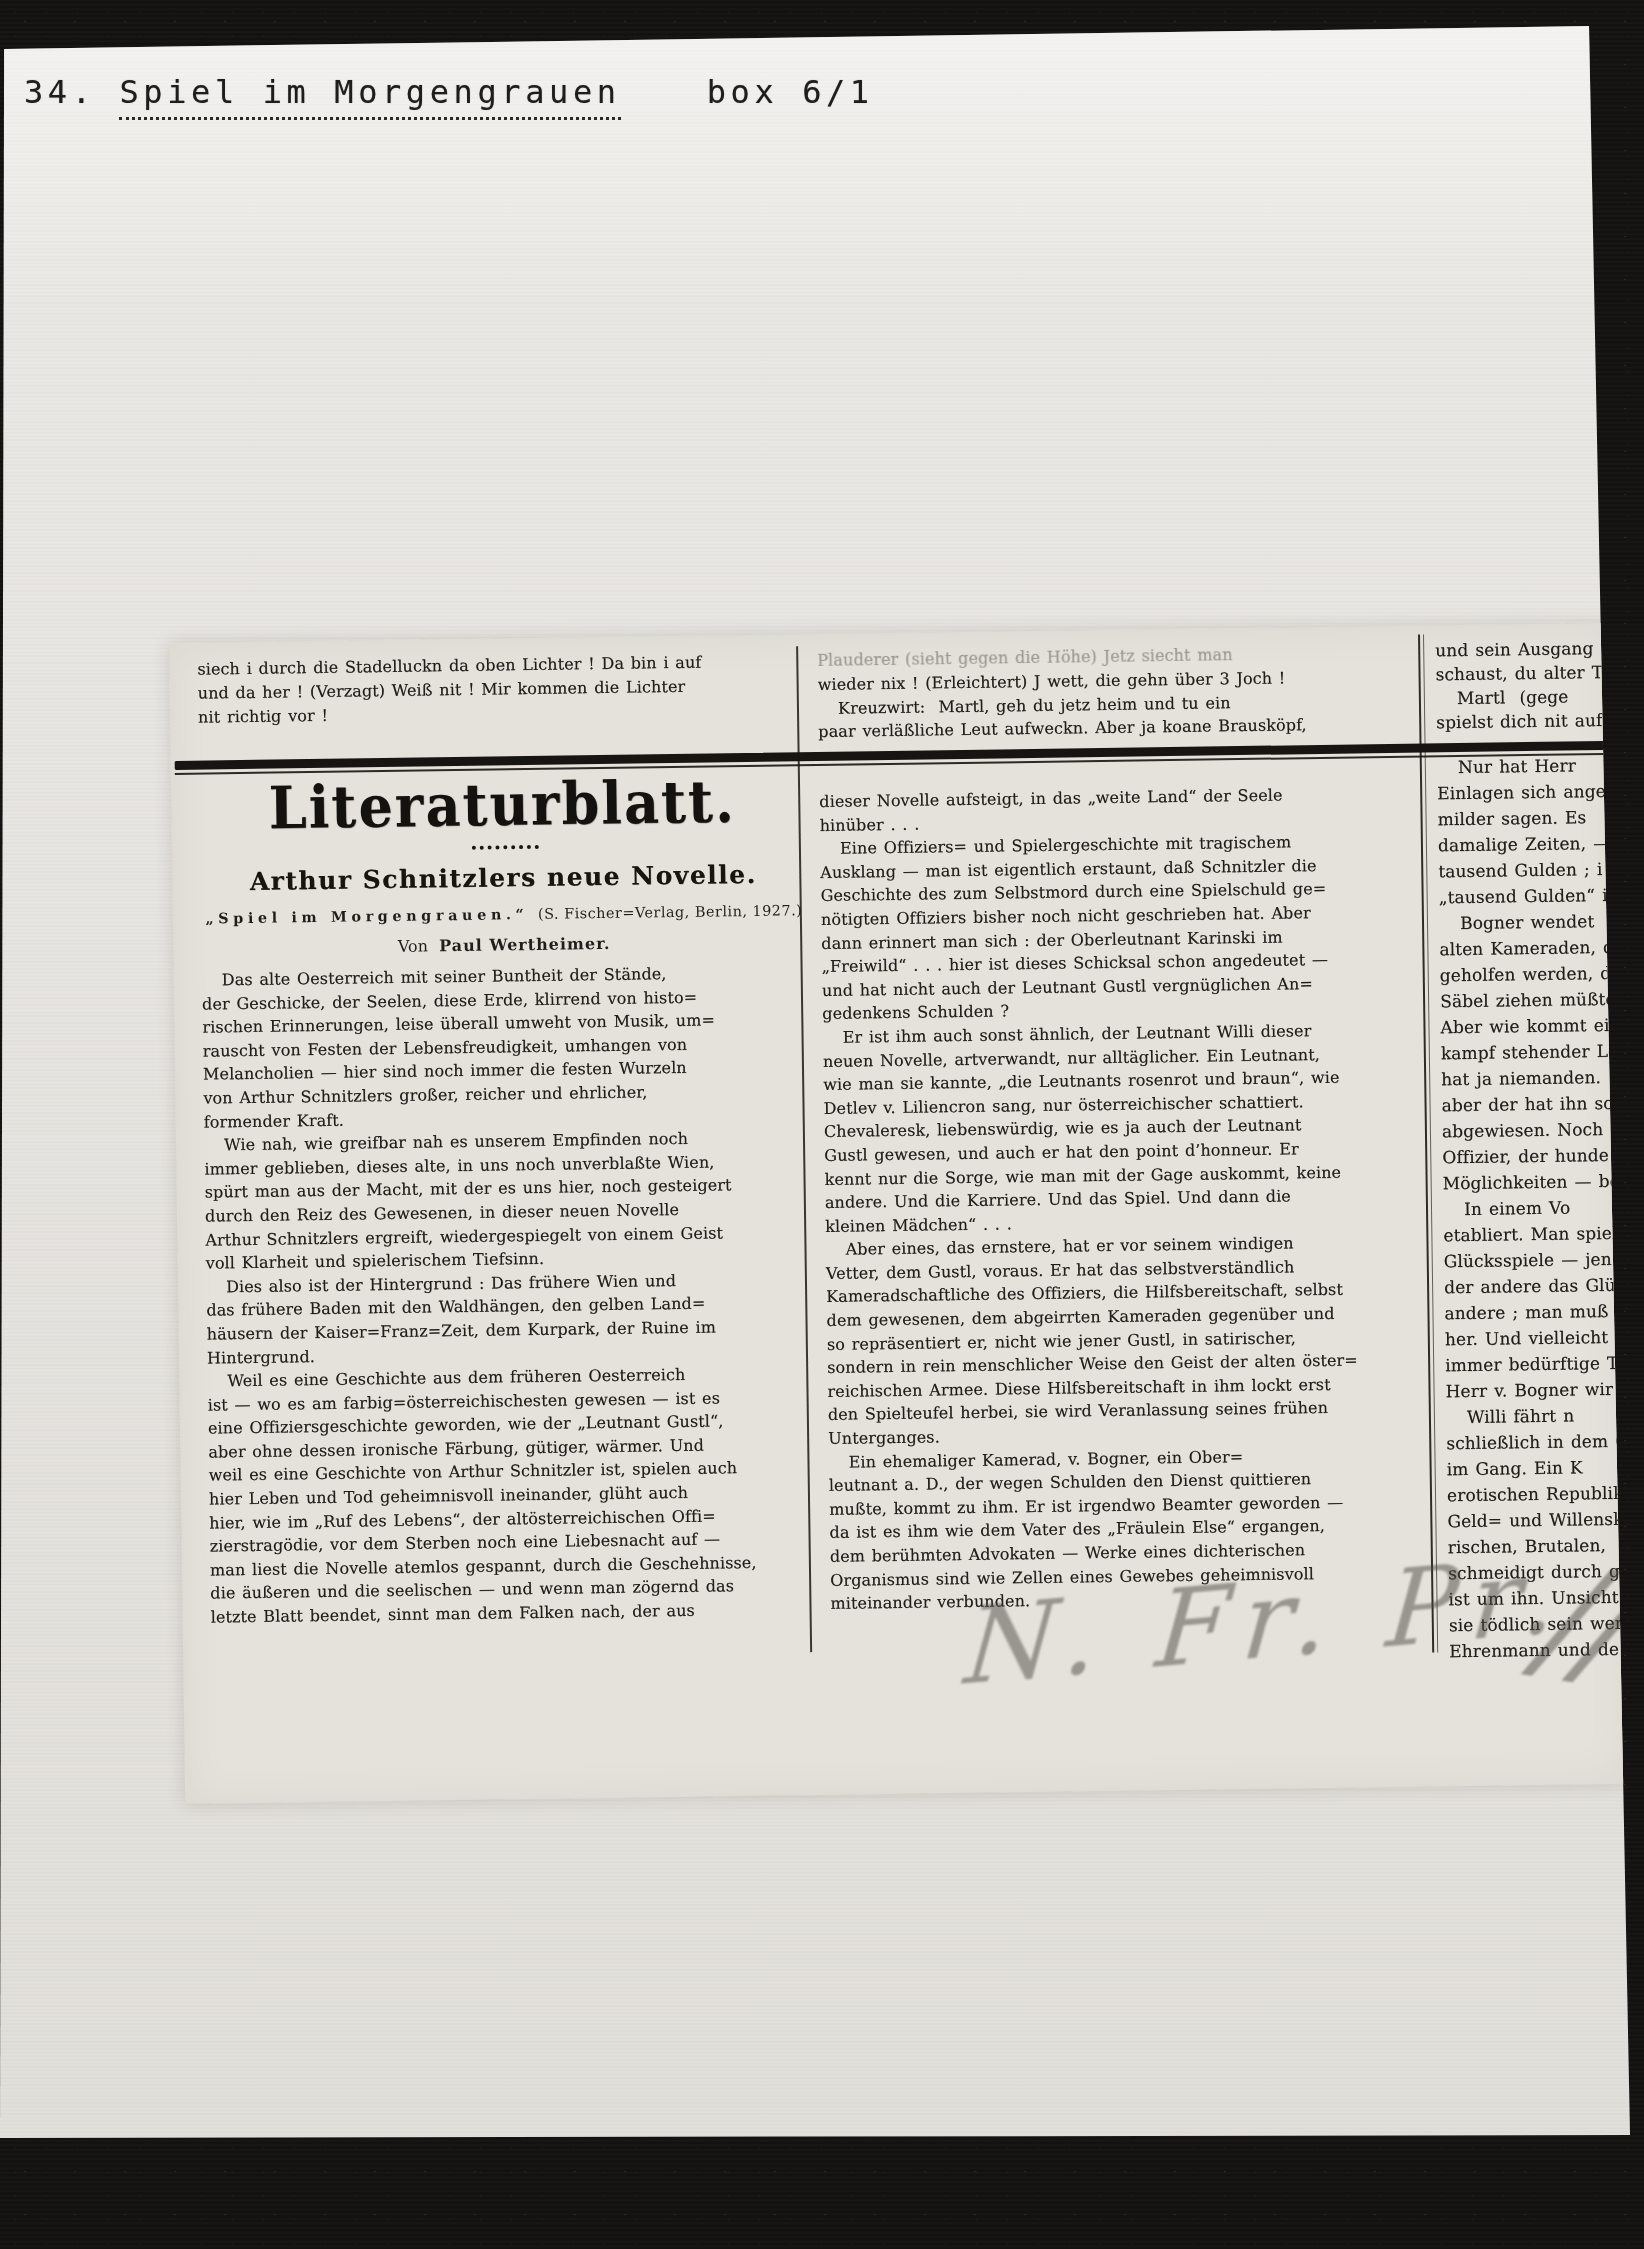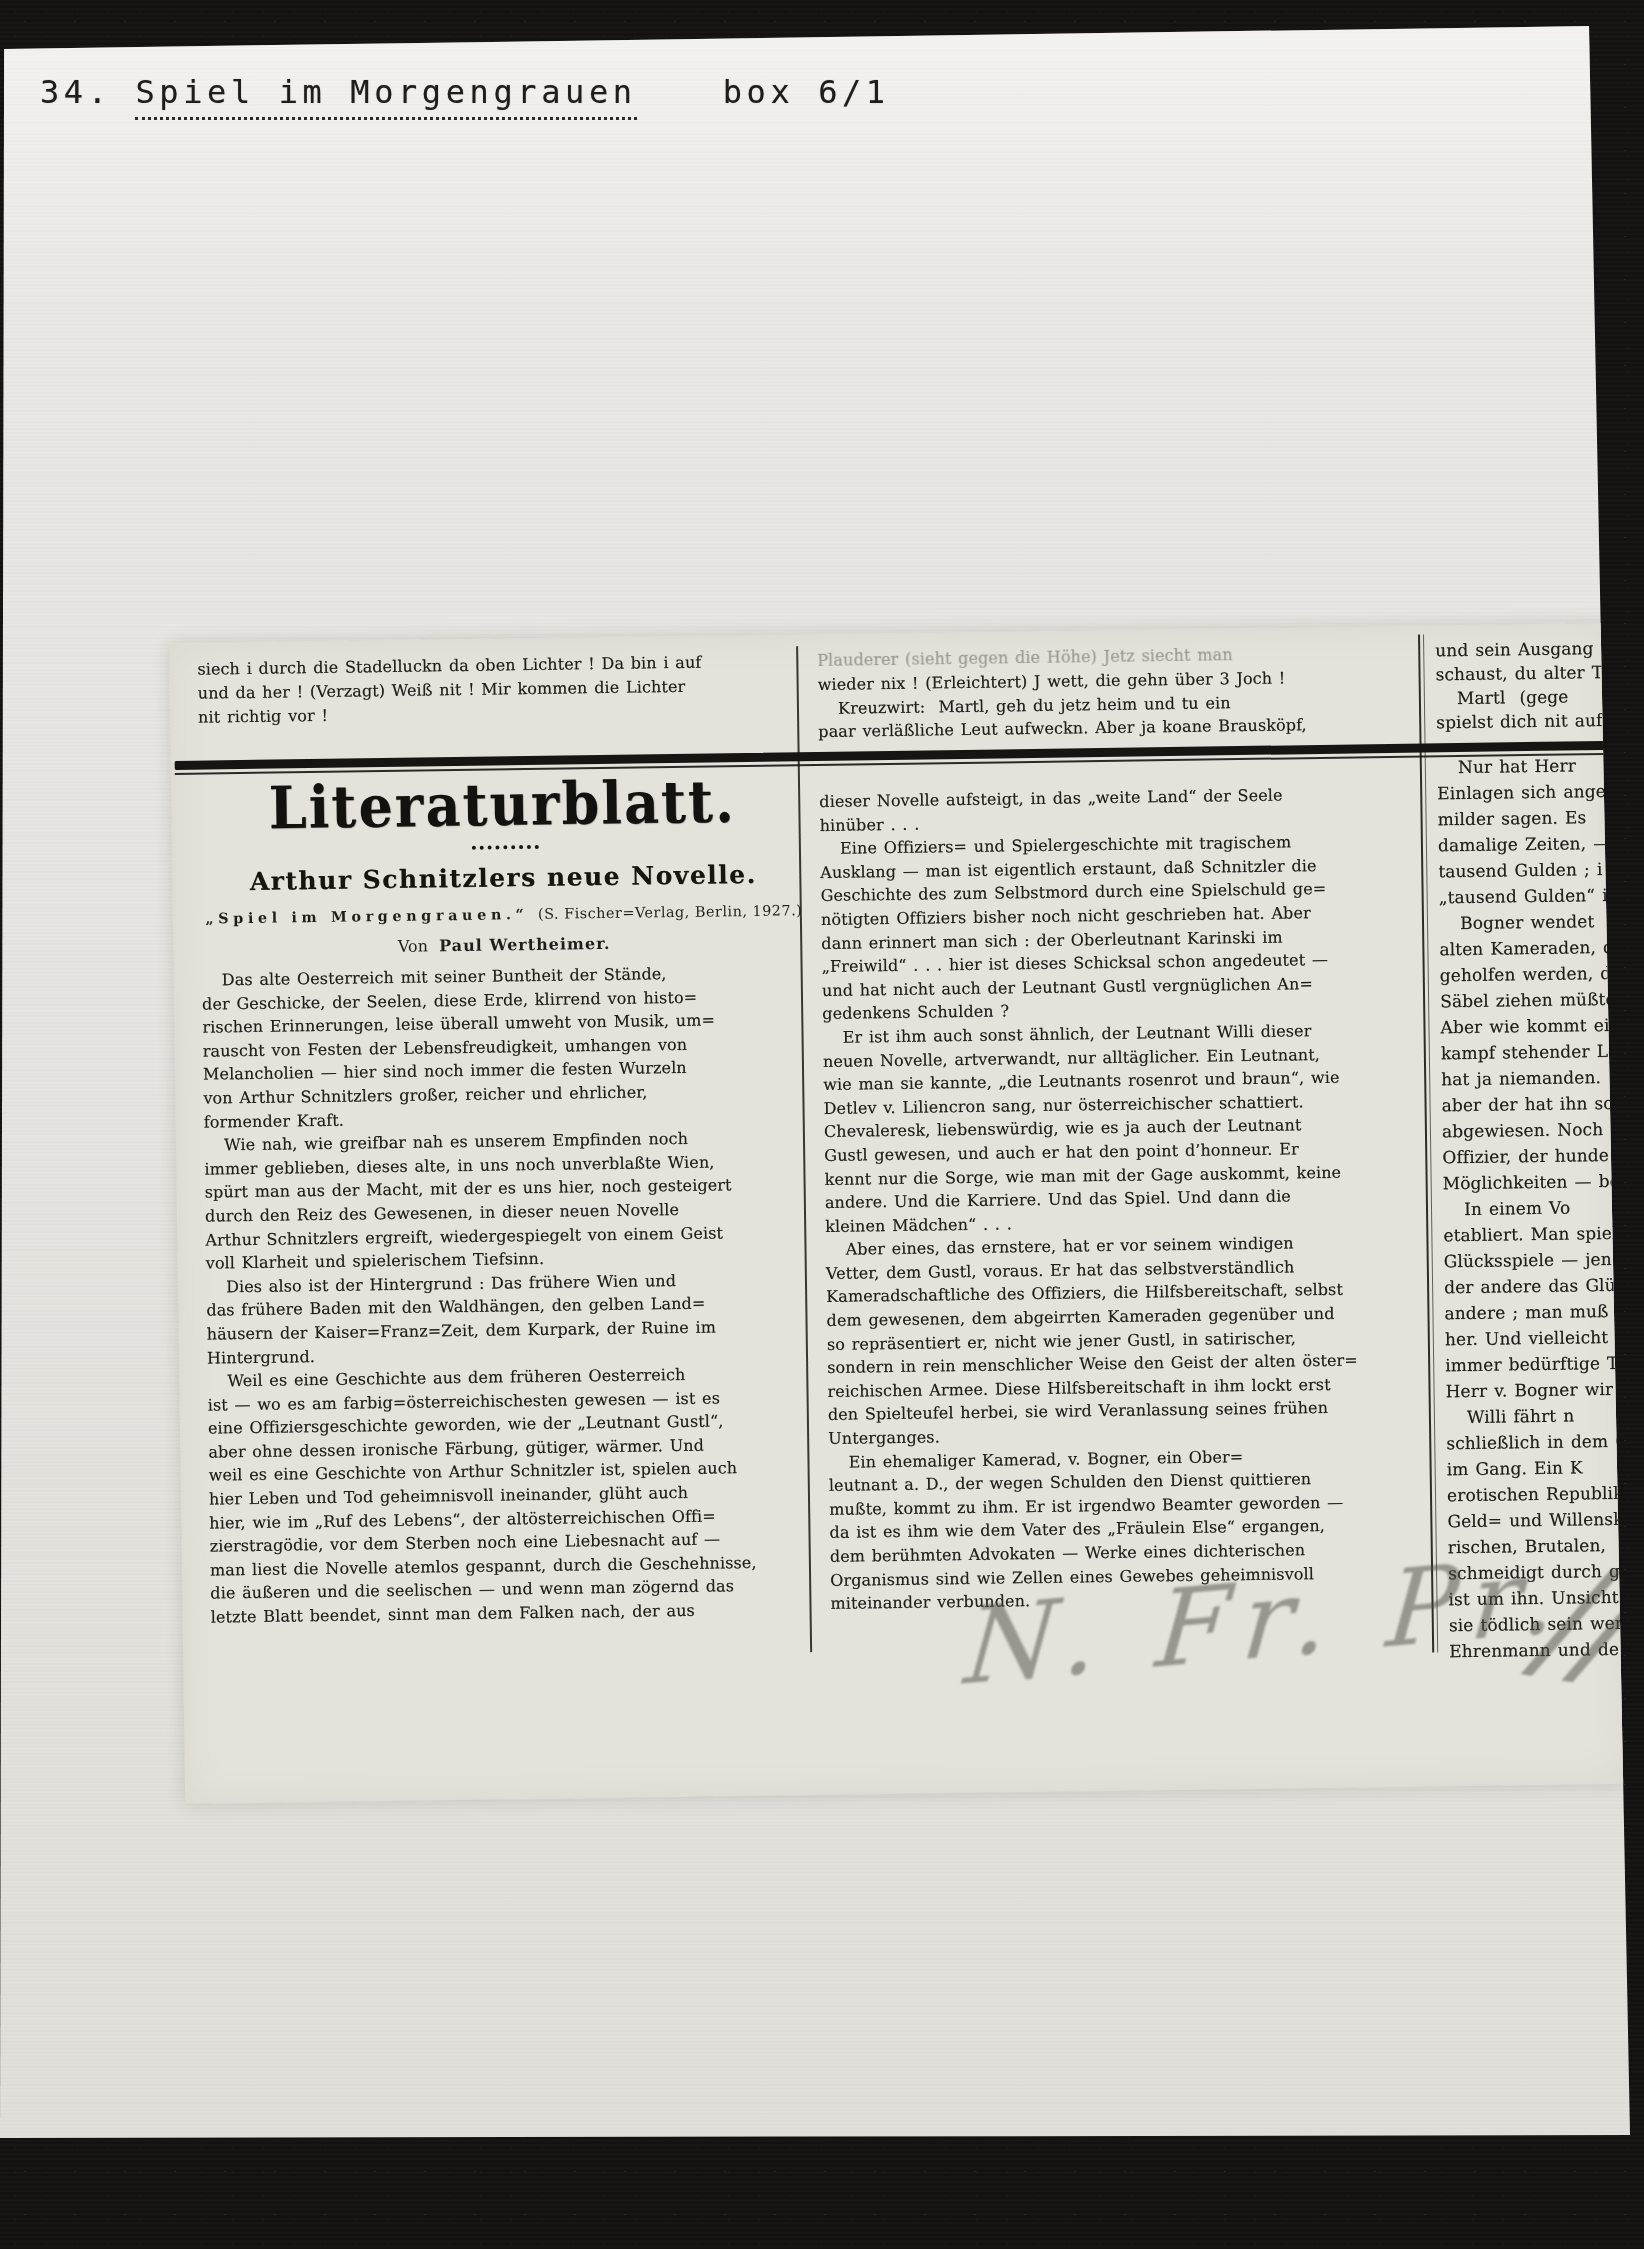--- a/index.html
+++ b/index.html
@@ -20,21 +20,21 @@
     position:absolute;inset:0;
     clip-path:polygon(4.1px 49px, 1589px 26px, 1630px 2135px, 0px 2138px);
     background-color:#e8e7e3;
     background-image:
       linear-gradient(180deg, rgba(255,255,255,.5) 0%, rgba(255,255,255,0) 14%, rgba(140,130,115,.05) 60%, rgba(140,130,115,.09) 100%),
       repeating-linear-gradient(180deg, rgba(120,112,100,.028) 0 1.5px, rgba(255,255,255,.025) 1.5px 3.6px);
   }
 
   
   .archive-label{
-    position:absolute;left:40px;top:73px;
+    position:absolute;left:24px;top:73px;
     font-family:"DejaVu Sans Mono","Liberation Mono",monospace;
     font-size:32px;letter-spacing:4.6px;color:#1e1d1b;white-space:nowrap;
     text-shadow:0 0 1px rgba(30,30,30,.45);
   }
   .archive-label .u{border-bottom:3.6px dotted #2b2a28;padding-bottom:6.2px;}
   .archive-label .box{margin-left:86px;}
 
   
   .clipping{
     position:absolute;left:169px;top:643px;width:1442px;height:1161px;

